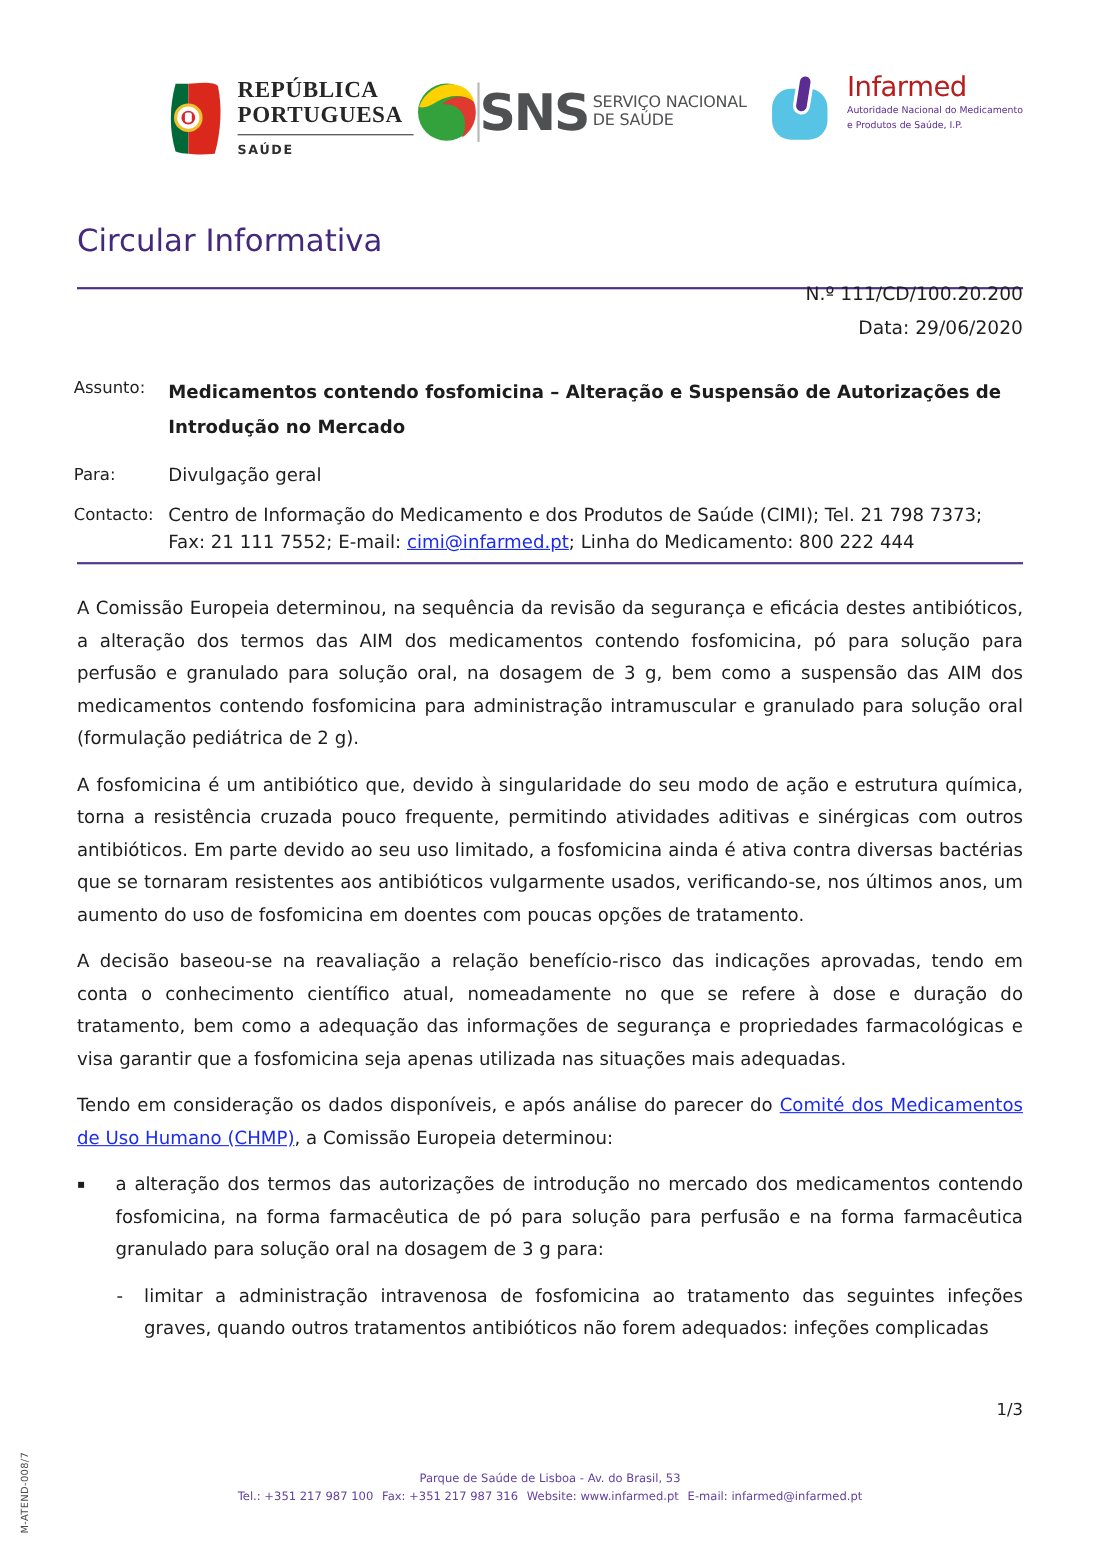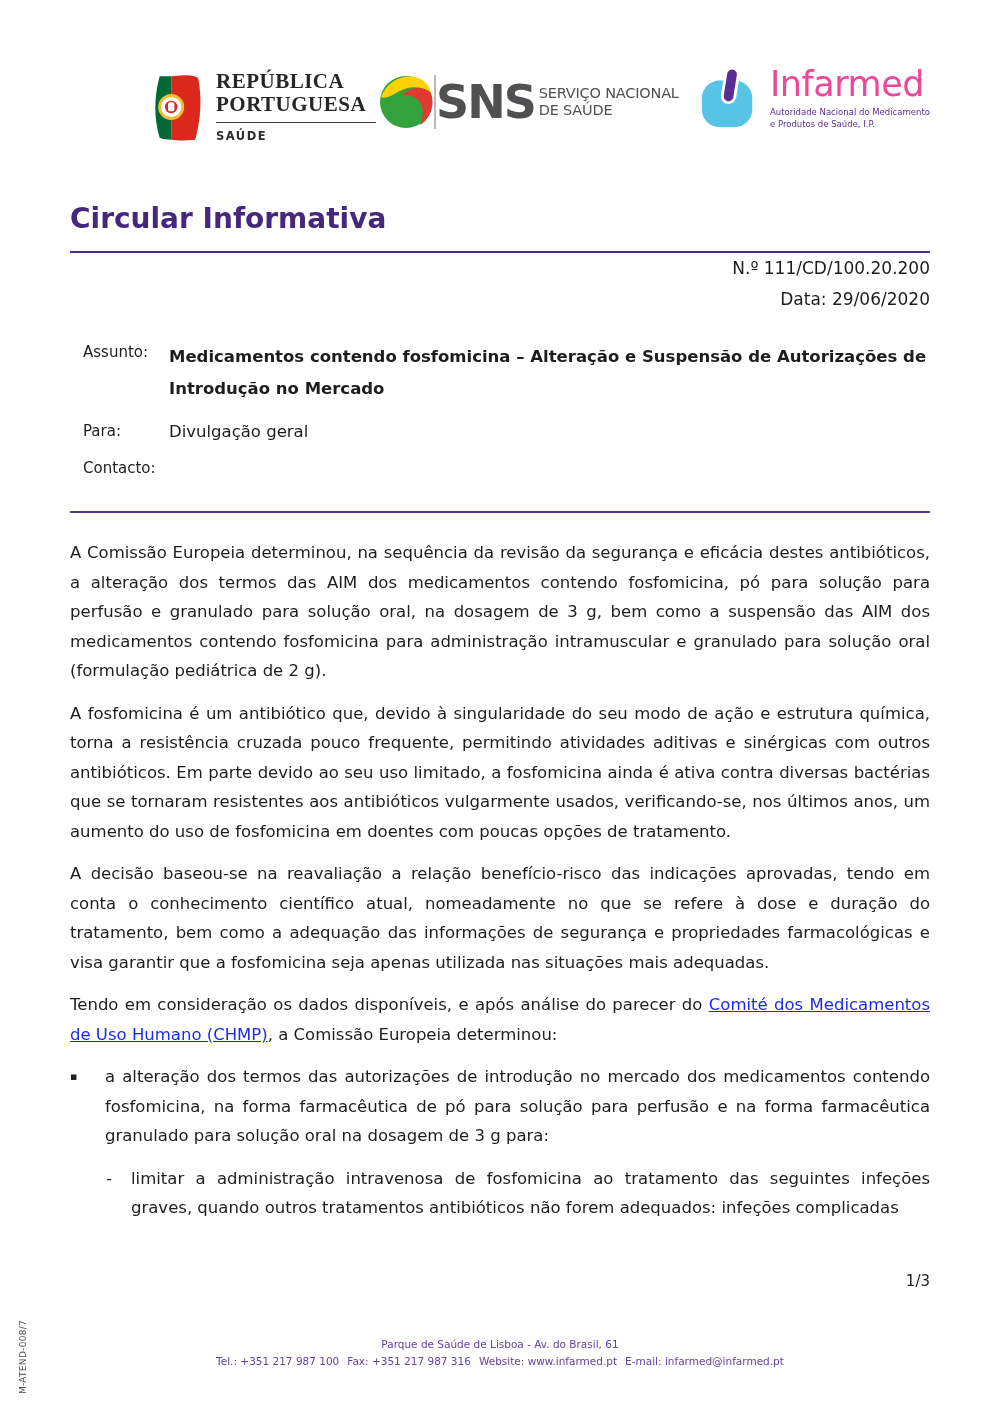--- a/index.html
+++ b/index.html
@@ -16,35 +16,35 @@
   .rep-name { font-family:"Liberation Serif","DejaVu Serif",serif; font-weight:bold; font-size:21px; line-height:1.08; color:#262626; letter-spacing:.5px; }
   .rep-rule { border-top:1.5px solid #3a3a3a; margin:7px 0 6px 0; width:160px; }
   .rep-saude { font-size:11.5px; font-weight:bold; letter-spacing:1.5px; color:#2e2e2e; }
 
   .logo-sns { position:absolute; left:378px; top:74px; display:flex; align-items:center; }
   .sns-divider { width:2px; height:54px; background:#b9b9b9; }
   .sns-acronym { font-size:46px; font-weight:bold; color:#4f5052; letter-spacing:-2px; line-height:1; }
   .sns-lines { font-size:14.5px; color:#4f5052; line-height:1.15; letter-spacing:-.2px; margin-left:4px; }
 
   .logo-inf { position:absolute; left:698px; top:66px; display:flex; align-items:flex-start; gap:10px; }
-  .inf-name { font-size:35px; color:#ec4899; line-height:1.05; letter-spacing:-.5px; }
+  .inf-name { font-size:25px; color:#b91c1c; line-height:1.05; letter-spacing:-.5px; }
   .inf-sub { font-size:8.5px; color:#5c2d91; line-height:1.45; margin-top:3px; }
 
   
   .doc-title {
     position:absolute; left:70px; right:70px; top:202px;
-    font-size:28px; font-weight:bold; color:#44287c;
-    border-bottom:2.5px solid #4c3188; padding-bottom:16px;
+    font-size:28px; font-weight:normal; color:#44287c;
+    border-bottom:2.5px solid #4c3188; padding-bottom:26px;
   }
 
   
   .ref-block { position:absolute; right:70px; top:253px; text-align:right; font-size:17px; line-height:31px; color:#1d1d1d; }
 
   
-  .meta { position:absolute; left:83px; right:70px; top:341px; }
+  .meta { position:absolute; left:67px; right:70px; top:341px; }
   .meta-row { display:flex; align-items:flex-start; }
   .meta-label { width:86px; flex-shrink:0; font-size:15px; color:#222; padding-top:2px; }
   .meta-value { flex:1; font-size:16.5px; }
   .assunto .meta-value { font-weight:bold; line-height:32px; }
   .para { margin-top:15px; }
   .para .meta-value { line-height:24px; }
   .contacto { margin-top:13px; }
   .contacto .meta-value { line-height:24px; }
   .rule-purple { position:absolute; left:70px; right:70px; top:511px; border-top:2px solid #53378f; }
 
@@ -136,20 +136,21 @@
     <div class="meta-row assunto">
       <div class="meta-label">Assunto:</div>
       <div class="meta-value">Medicamentos contendo fosfomicina – Alteração e Suspensão de Autorizações de Introdução no Mercado</div>
     </div>
     <div class="meta-row para">
       <div class="meta-label">Para:</div>
       <div class="meta-value">Divulgação geral</div>
     </div>
     <div class="meta-row contacto">
       <div class="meta-label">Contacto:</div>
+      <div class="meta-value"><span>Centro de Informação do Medicamento e dos Produtos de Saúde (CIMI); Tel. 21 798 7373; Fax: 21 111 7552; E-mail: </span><a href="#" class="doc-link">cimi@infarmed.pt</a><span>; Linha do Medicamento: 800 222 444</span></div>
     </div>
   </div>
   <div class="rule-purple"></div>
 
   <div class="body-text">
     <p>A Comissão Europeia determinou, na sequência da revisão da segurança e eficácia destes antibióticos, a alteração dos termos das AIM dos medicamentos contendo fosfomicina, pó para solução para perfusão e granulado para solução oral, na dosagem de 3 g, bem como a suspensão das AIM dos medicamentos contendo fosfomicina para administração intramuscular e granulado para solução oral (formulação pediátrica de 2 g).</p>
     <p>A fosfomicina é um antibiótico que, devido à singularidade do seu modo de ação e estrutura química, torna a resistência cruzada pouco frequente, permitindo atividades aditivas e sinérgicas com outros antibióticos. Em parte devido ao seu uso limitado, a fosfomicina ainda é ativa contra diversas bactérias que se tornaram resistentes aos antibióticos vulgarmente usados, verificando-se, nos últimos anos, um aumento do uso de fosfomicina em doentes com poucas opções de tratamento.</p>
     <p>A decisão baseou-se na reavaliação a relação benefício-risco das indicações aprovadas, tendo em conta o conhecimento científico atual, nomeadamente no que se refere à dose e duração do tratamento, bem como a adequação das informações de segurança e propriedades farmacológicas e visa garantir que a fosfomicina seja apenas utilizada nas situações mais adequadas.</p>
     <p><span>Tendo em consideração os dados disponíveis, e após análise do parecer do </span><a href="#" class="doc-link">Comité dos Medicamentos de Uso Humano (CHMP)</a><span>, a Comissão Europeia determinou:</span></p>
 
@@ -162,19 +163,19 @@
     <div class="bullet-row sub-bullet">
       <span class="sub-marker">-</span>
       <span class="sub-gap"></span>
       <p>limitar a administração intravenosa de fosfomicina ao tratamento das seguintes infeções graves, quando outros tratamentos antibióticos não forem adequados: infeções complicadas</p>
     </div>
   </div>
 
   <div class="page-number">1/3</div>
 
   <div class="footer">
-    <div>Parque de Saúde de Lisboa - Av. do Brasil, 61</div>
+    <div>Parque de Saúde de Lisboa - Av. do Brasil, 53</div>
     <div><b>Tel.</b><span>: +351 217 987 100</span><b class="seg">Fax</b><span>: +351 217 987 316</span><b class="seg">Website:</b><span> www.infarmed.pt</span><b class="seg">E-mail</b><span>: infarmed@infarmed.pt</span></div>
   </div>
 
   <div class="side-code">M-ATEND-008/7</div>
 
 </div>
 
 </body></html>

